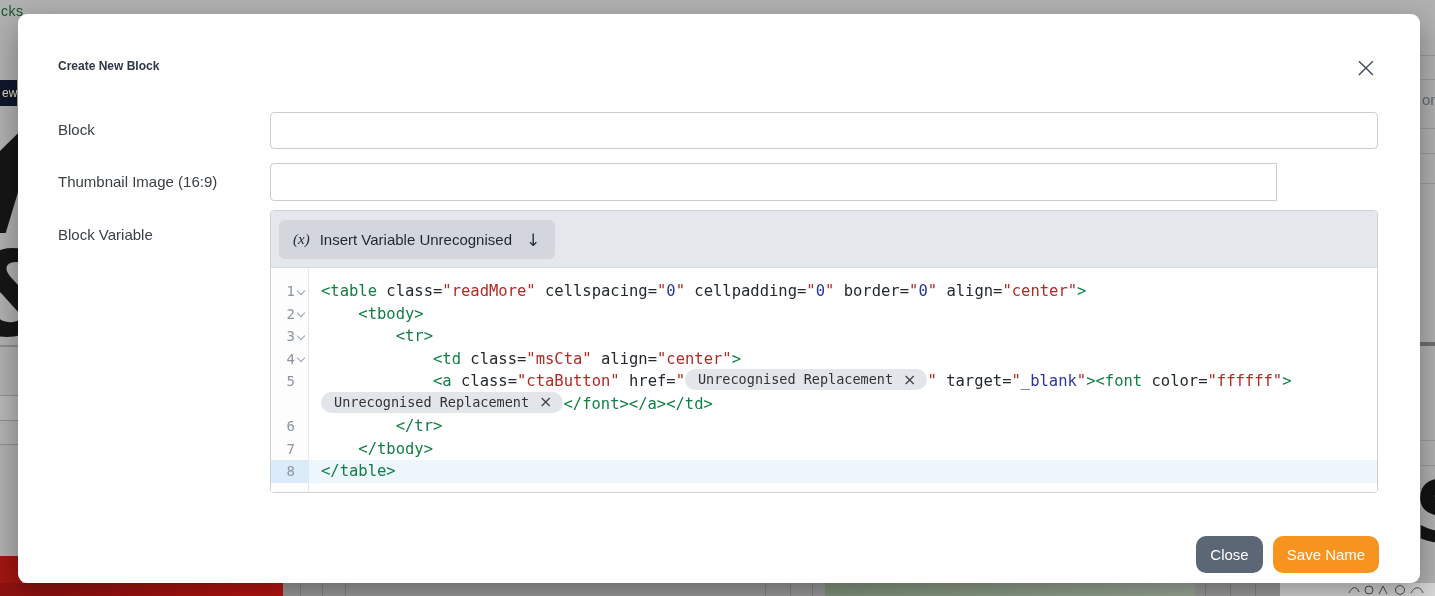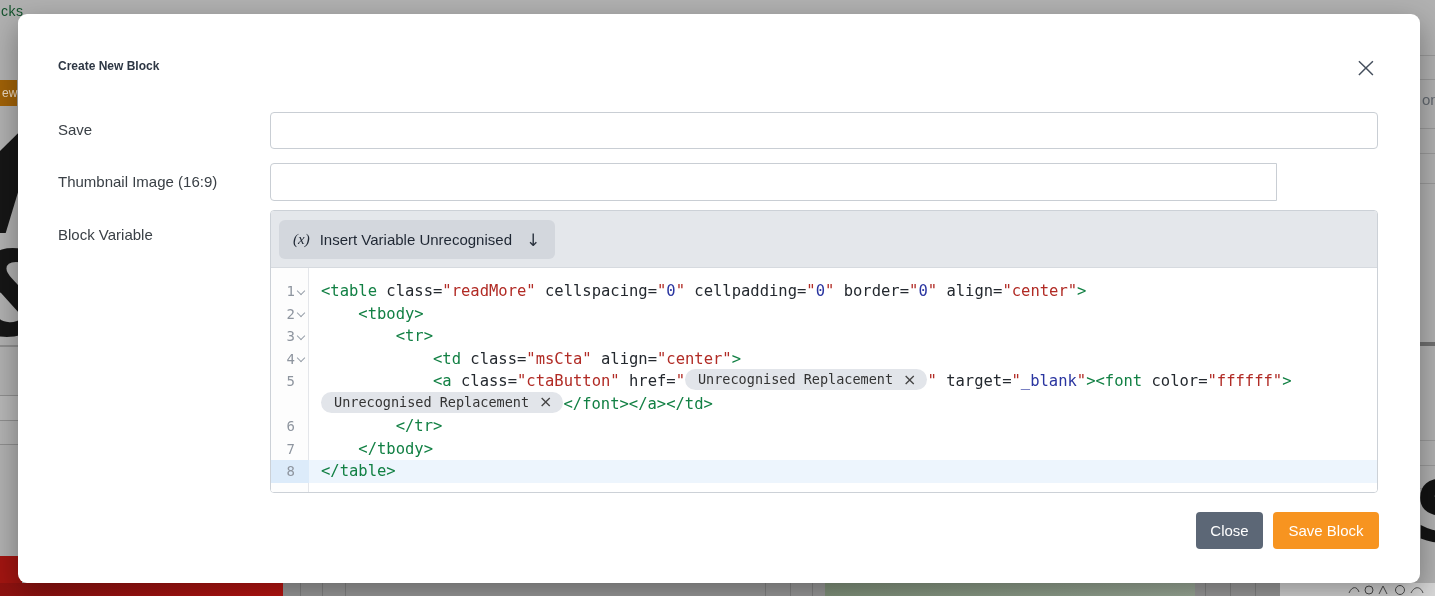--- a/index.html
+++ b/index.html
@@ -2,21 +2,21 @@
 <html><head>
 <meta charset="utf-8">
 <style>
   * { margin:0; padding:0; box-sizing:border-box; }
   html,body { width:1435px; height:596px; overflow:hidden; }
   body { position:relative; background:#b1b1b1; font-family:"Liberation Sans",sans-serif; }
 
   
   .bg { position:absolute; inset:0; }
   .bg-text-cks { position:absolute; left:1px; top:3px; font-size:14px; color:#14532d; letter-spacing:.5px; }
-  .bg-new-btn { position:absolute; left:0; top:80px; width:17px; height:26px; background:#a16207; color:#ead9c2; font-size:12px; line-height:26px; padding-left:2px; }
+  .bg-new-btn { position:absolute; left:0; top:80px; width:17px; height:26px; background:#0f172a; color:#ead9c2; font-size:12px; line-height:26px; padding-left:2px; }
   .bg-black-poly { position:absolute; left:0; top:128px; width:19px; height:105px; background:#161616; clip-path:polygon(100% 4%,100% 58%,30% 100%,0 100%,0 22%); }
   .bg-amp-wrap { position:absolute; left:0; top:243px; width:20px; height:110px; overflow:hidden; }
   .bg-amp { position:absolute; left:-34px; top:-18px; font-size:118px; font-weight:bold; color:#161616; font-family:"DejaVu Sans",sans-serif; }
   .bg-left-band1 { position:absolute; left:0; top:395px; width:19px; height:25px; background:#b8b8b8; border-top:1px solid #8f8f8f; }
   .bg-left-band2 { position:absolute; left:0; top:420px; width:19px; height:25px; background:#b3b3b3; border-top:1px solid #8f8f8f; border-bottom:1px solid #8f8f8f; }
   .bg-left-line345 { position:absolute; left:0; top:345px; width:19px; height:2px; background:#8f8f8f; }
   .bg-red-notch { position:absolute; left:0; top:556px; width:22px; height:40px; background:#a21511; }
   .bg-bottom-strip { position:absolute; left:0; top:583px; width:1435px; height:13px; background:#9e9e9e; }
   .bg-red-bottom { position:absolute; left:0; top:583px; width:283px; height:13px; background:linear-gradient(90deg,#8e1210,#c01512); }
   .bg-green-bottom { position:absolute; left:825px; top:583px; width:370px; height:13px; background:linear-gradient(90deg,#85977f,#9fae9c); }
@@ -66,21 +66,21 @@
   .fold.hidden { visibility:hidden; }
   .codecell { white-space:pre; padding-left:12px; color:#24292f; }
   .sg-tag { color:#128044; }
   .sg-str { color:#b12b25; }
   .sg-atom { color:#2a35a0; }
   .sg-plain { color:#24292f; }
   .chip { display:inline-flex; align-items:center; gap:10px; background:#e2e5ea; border-radius:11px; padding:0 11px 0 13px; height:21px; font-size:13.5px; color:#333; vertical-align:middle; position:relative; top:-2px; font-family:"DejaVu Sans Mono",monospace; cursor:default; }
   .chip-x { font-size:16px; color:#454545; line-height:1; cursor:pointer; font-family:"DejaVu Sans",sans-serif; }
 
   
-  .btn { position:absolute; top:498px; height:37px; border:none; border-radius:4px; font-size:15px; color:#fff; cursor:pointer; font-family:"Liberation Sans",sans-serif; }
+  .btn { position:absolute; top:522px; height:37px; border:none; border-radius:10px; font-size:15px; color:#fff; cursor:pointer; font-family:"Liberation Sans",sans-serif; }
   .btn-close { right:157px; width:67px; background:#5c6776; }
   .btn-save { right:41px; width:106px; background:#f79420; }
 </style>
 </head>
 <body>
 
 <div class="bg">
   <div class="bg-text-cks">cks</div>
   <div class="bg-new-btn">ew</div>
   <div class="bg-black-poly"></div>
@@ -125,21 +125,21 @@
     <path d="M34,11 L38,3 L42,11" stroke="#4e4e4e" fill="none" stroke-width="1"></path>
     <circle cx="55" cy="7" r="4.5" stroke="#4e4e4e" fill="none" stroke-width="1"></circle>
     <path d="M66,10 C70,2 76,4 78,10" stroke="#4e4e4e" fill="none" stroke-width="1"></path>
   </svg>
 </div>
 
 <div class="modal">
   <div class="modal-title">Create New Block</div>
   <div class="modal-close">×</div>
 
-  <div class="field-label lbl-name">Save</div>
+  <div class="field-label lbl-name">Block</div>
   <input class="txt-input inp-name" type="text" value="" style="">
 
   <div class="field-label lbl-thumb">Thumbnail Image (16:9)</div>
   <input class="txt-input inp-thumb" type="text" value="" style="">
 
   <div class="field-label lbl-block">Block Variable</div>
 
   <div class="editor">
     <div class="editor-toolbar">
       <div class="insert-btn">
@@ -212,14 +212,14 @@
               <span class="lnum">8</span>
               <span class="fold hidden"></span>
             </div>
             <div class="codecell"><span class="sg-tag">&lt;/table&gt;</span></div>
           </div>
         </div>
     </div>
   </div>
 
   <button class="btn btn-close">Close</button>
-  <button class="btn btn-save">Save Block</button>
+  <button class="btn btn-save">Save Name</button>
 </div>
 
 </body></html>

